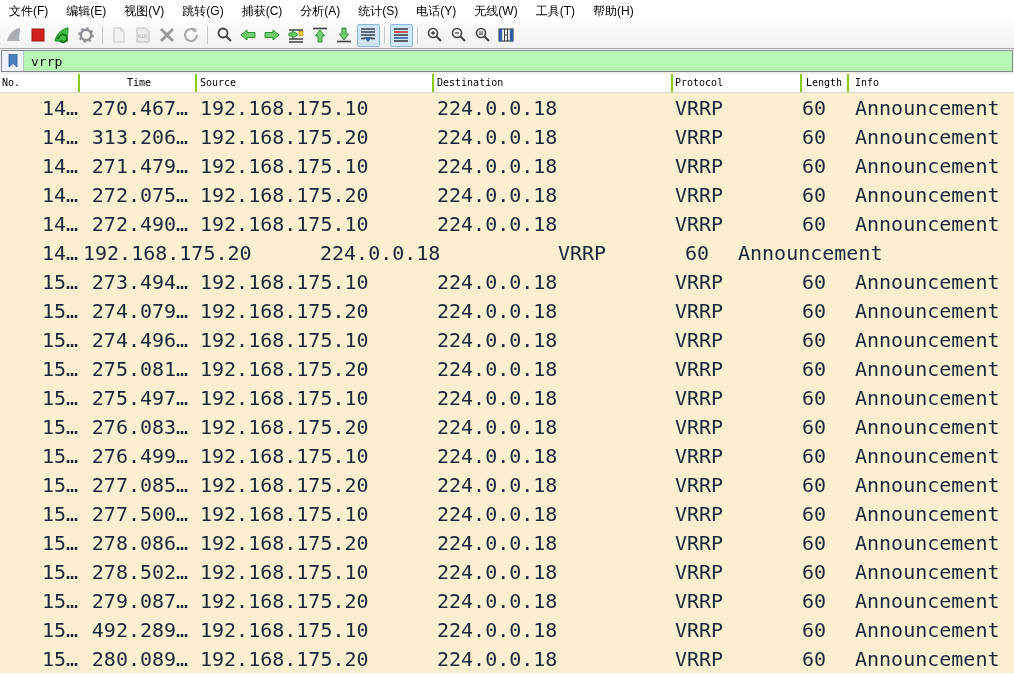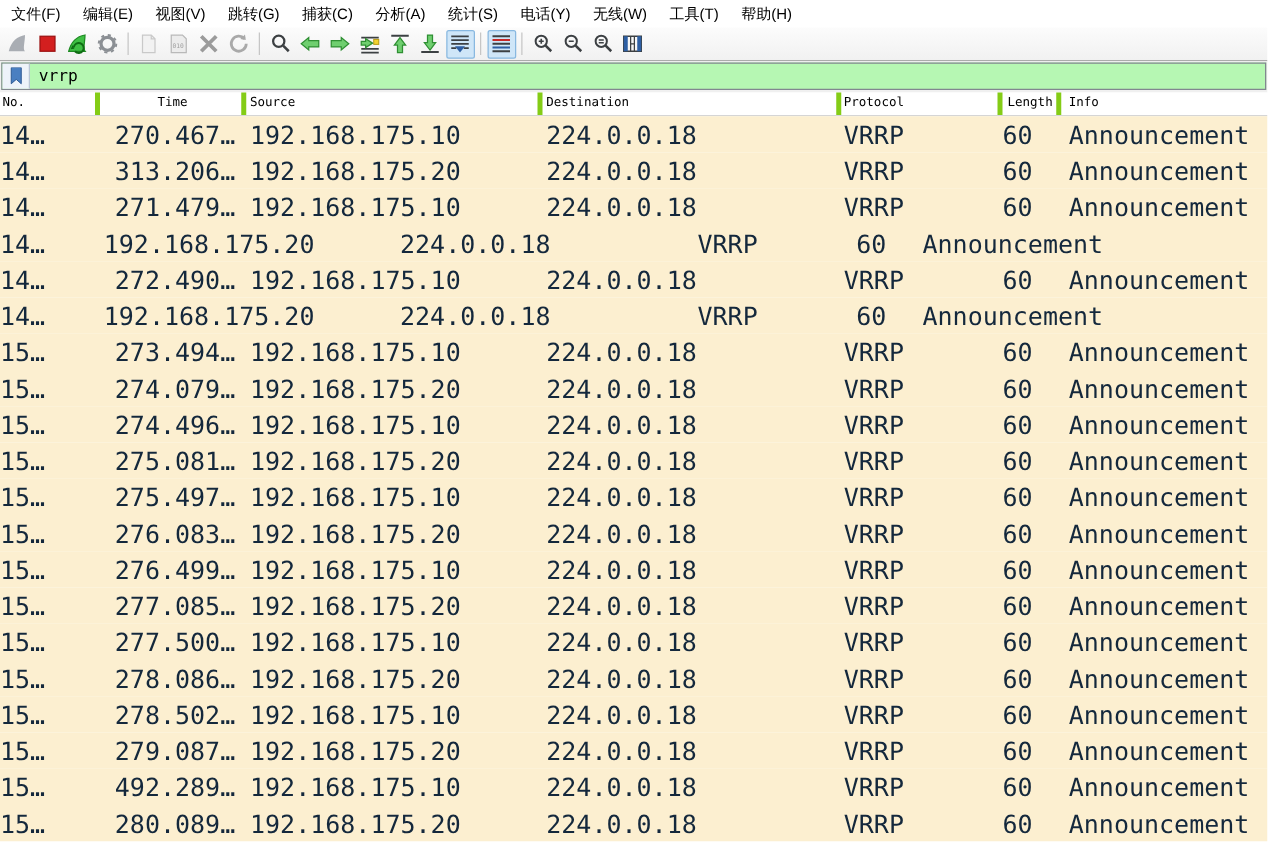--- a/index.html
+++ b/index.html
@@ -27,28 +27,28 @@
                   display:flex; align-items:stretch; }
   .bookmark-btn { width:22px; background:#eef3fa; border-right:1px solid #b9c6d4;
                   display:flex; align-items:center; justify-content:center; }
   .filter-text { font-family:"DejaVu Sans Mono", monospace; font-size:13px;
                  color:#000; align-self:center; padding-left:7px; }
 
   
   .plist-header { height:19px; background:#ffffff; display:flex;
                   font-family:"DejaVu Sans Mono", monospace; font-size:10px; color:#000;
                   border-bottom:1px solid #d5d5d5; }
-  .hcell { border-right:4px solid #84cc16; padding:3px 0 0 4px; white-space:nowrap; overflow:hidden; }
+  .hcell { border-right:2px solid #84cc16; padding:3px 0 0 4px; white-space:nowrap; overflow:hidden; }
 
   
   .rows { }
   .row { height:29px; display:flex; align-items:center;
          font-family:"DejaVu Sans Mono", monospace; font-size:20px; }
   .c { white-space:nowrap; overflow:hidden; }
-  .w-no   { width:80px;  padding-right:2px; }
+  .w-no   { width:80px;  text-align:right; padding-right:2px; }
   .w-time { width:117px; padding-left:3px;text-align:center; }
   .w-src  { width:237px; padding-left:3px; }
   .w-dst  { width:239px; padding-left:3px; }
   .w-pro  { width:129px; padding-left:2px; }
   .w-len  { width:47px;  text-align:left; padding-right:4px; }
   .w-info { flex:1; padding-left:6px; }
   .hcell.w-no { text-align:left; padding-left:2px; }
 </style>
 </head>
 <body>
@@ -267,20 +267,21 @@
     <span class="c w-time">271.479…</span>
     <span class="c w-src">192.168.175.10</span>
     <span class="c w-dst">224.0.0.18</span>
     <span class="c w-pro">VRRP</span>
     <span class="c w-len">60</span>
     <span class="c w-info">Announcement</span>
   </div>
 
   <div class="row" style="background: rgb(252, 239, 208); color: rgb(20, 40, 60);">
     <span class="c w-no">14…</span>
+    <span class="c w-time">272.075…</span>
     <span class="c w-src">192.168.175.20</span>
     <span class="c w-dst">224.0.0.18</span>
     <span class="c w-pro">VRRP</span>
     <span class="c w-len">60</span>
     <span class="c w-info">Announcement</span>
   </div>
 
   <div class="row" style="background: rgb(252, 239, 208); color: rgb(20, 40, 60);">
     <span class="c w-no">14…</span>
     <span class="c w-time">272.490…</span>

